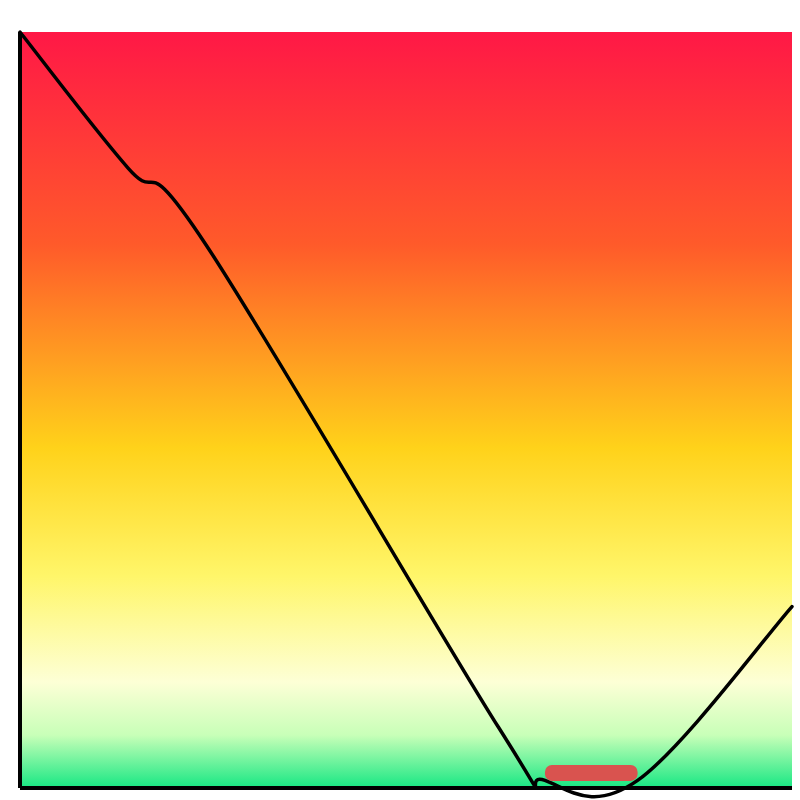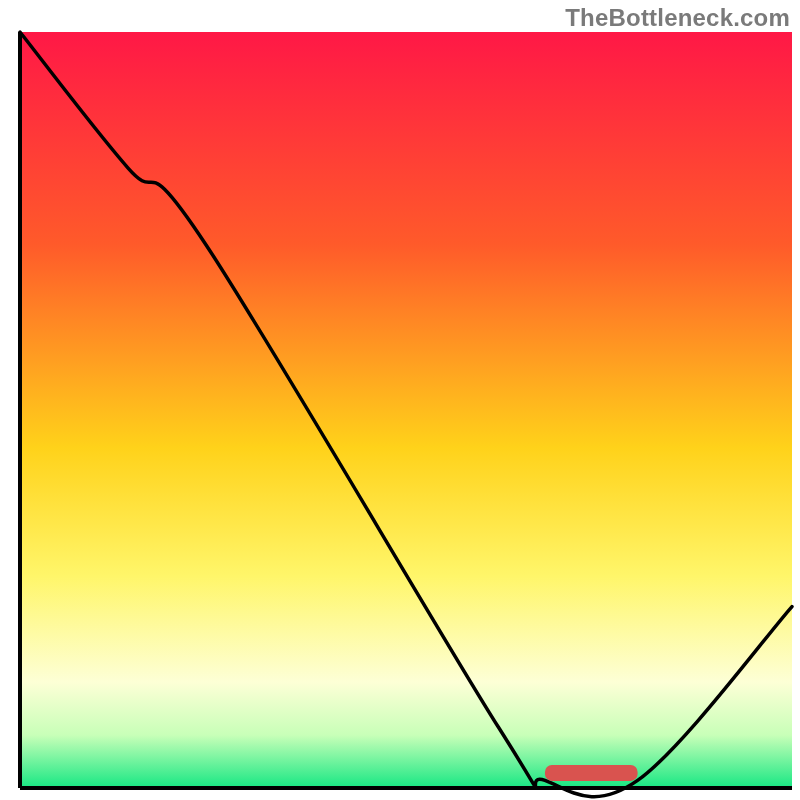--- a/index.html
+++ b/index.html
@@ -32,21 +32,20 @@
     top: 0;
     width: 800px;
     height: 800px;
     display: block;
   }
 </style>
 </head>
 <body>
 
 <div class="stage">
-  <div class="watermark">TheBottleneck.com</div>
 
   <svg class="plot" viewBox="0 0 800 800">
     <defs>
       <linearGradient id="bg-grad" x1="0" y1="0" x2="0" y2="1">
           <stop offset="0%" stop-color="#ff1846"></stop>
           <stop offset="28%" stop-color="#ff5a2a"></stop>
           <stop offset="55%" stop-color="#ffd21a"></stop>
           <stop offset="72%" stop-color="#fff66a"></stop>
           <stop offset="86%" stop-color="#fdffd6"></stop>
           <stop offset="93%" stop-color="#c8ffb8"></stop>

